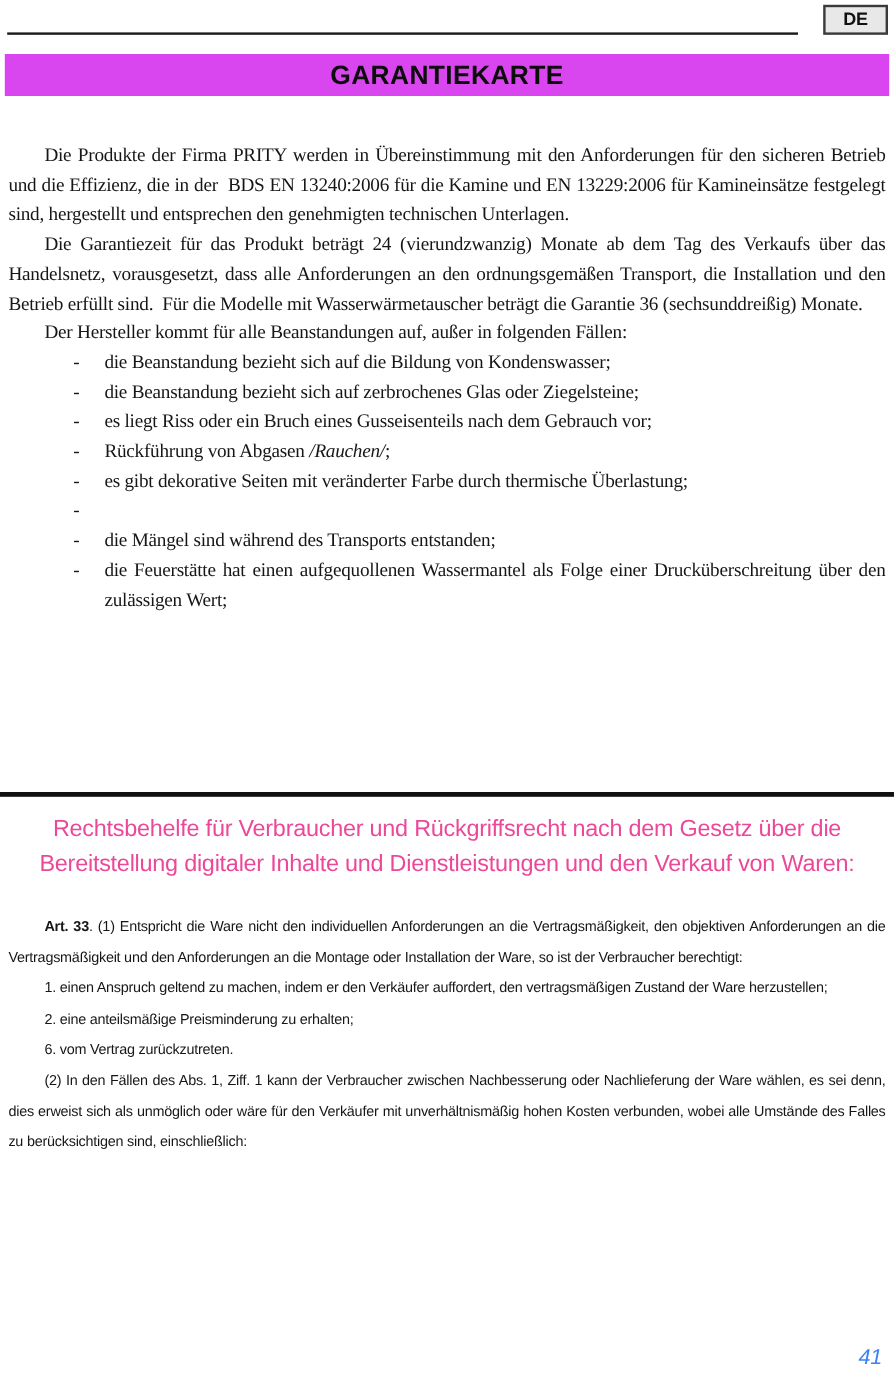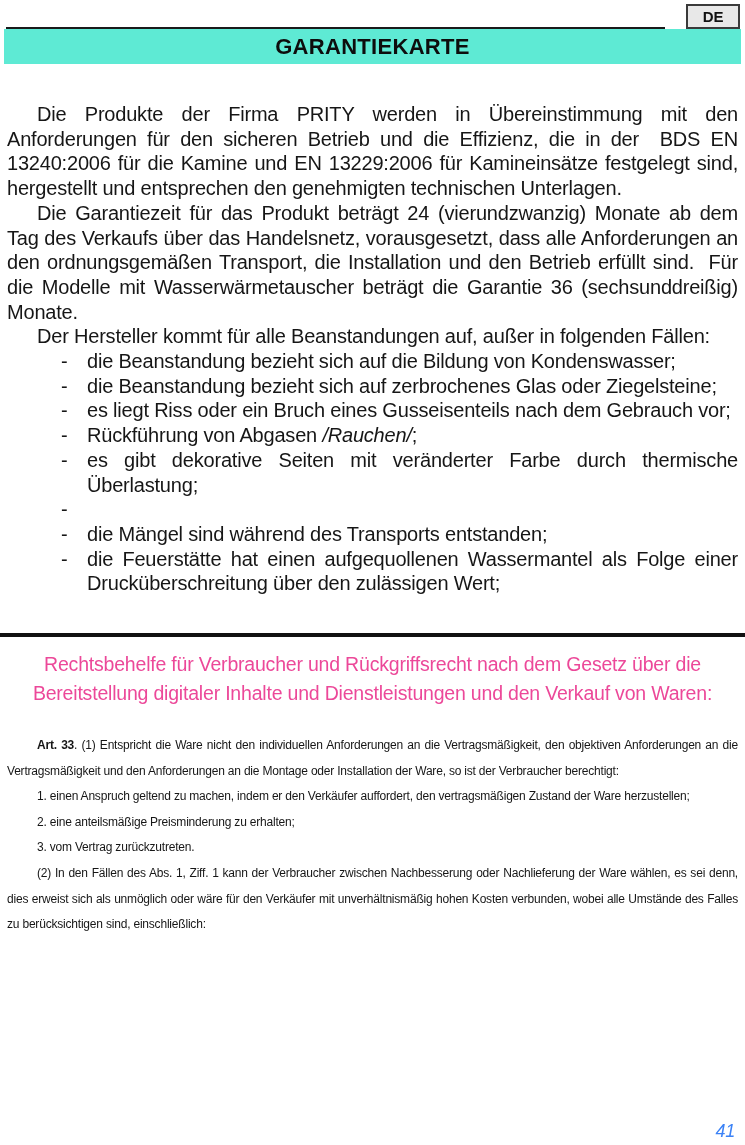--- a/index.html
+++ b/index.html
@@ -33,41 +33,42 @@
     border: 2px solid #3a3a3a;
     display: flex;
     align-items: center;
     justify-content: center;
     font-size: 15px;
     font-weight: 600;
     color: #111;
   }
   
   .title-banner {
-    margin: 0 4px 0 4px;
+    margin: 16px 4px 0 4px;
     height: 35px;
-    background: #5eead4;
+    background: #d946ef;
     display: flex;
     align-items: center;
     justify-content: center;
   }
   .title-banner .title-text {
     font-size: 22px;
     font-weight: 700;
     color: #0d0d0d;
     letter-spacing: 0.3px;
   }
   
   .sec1 {
-    margin: 38px 7px 1px 7px;
+    margin: 38px 7px 12px 7px;
     height: 530px;
     overflow: hidden;
-    font-size: 20px;
+    font-size: 16px;
     line-height: 24.7px;
     text-align: justify;
+    font-family: Liberation Serif, serif;
   }
   .para { text-indent: 30px; margin: 0; }
   .bullet-list { margin: 0; }
   .bullet-item { display: flex; }
   .bullet-item .bullet-marker {
     width: 26px;
     padding-left: 54px;
     flex: none;
     text-align: left;
   }
@@ -161,19 +162,19 @@
   </div>
 
   <hr class="thick-rule">
 
   <div class="legal-heading">Rechtsbehelfe für Verbraucher und Rückgriffsrecht nach dem Gesetz über die Bereitstellung digitaler Inhalte und Dienstleistungen und den Verkauf von Waren:</div>
 
   <div class="sec2">
     <p class="para"><span class="bold">Art. 33</span><span>. (1) Entspricht die Ware nicht den individuellen Anforderungen an die Vertragsmäßigkeit, den objektiven Anforderungen an die Vertragsmäßigkeit und den Anforderungen an die Montage oder Installation der Ware, so ist der Verbraucher berechtigt:</span></p>
     <p class="para">1. einen Anspruch geltend zu machen, indem er den Verkäufer auffordert, den vertragsmäßigen Zustand der Ware herzustellen;</p>
     <p class="para">2. eine anteilsmäßige Preisminderung zu erhalten;</p>
-    <p class="para">3. vom Vertrag zurückzutreten.</p>
+    <p class="para">6. vom Vertrag zurückzutreten.</p>
     <p class="para">(2) In den Fällen des Abs. 1, Ziff. 1 kann der Verbraucher zwischen Nachbesserung oder Nachlieferung der Ware wählen, es sei denn, dies erweist sich als unmöglich oder wäre für den Verkäufer mit unverhältnismäßig hohen Kosten verbunden, wobei alle Umstände des Falles zu berücksichtigen sind, einschließlich:</p>
   </div>
 
   <div class="page-number">41</div>
 
 </div>
 
 </body></html>

